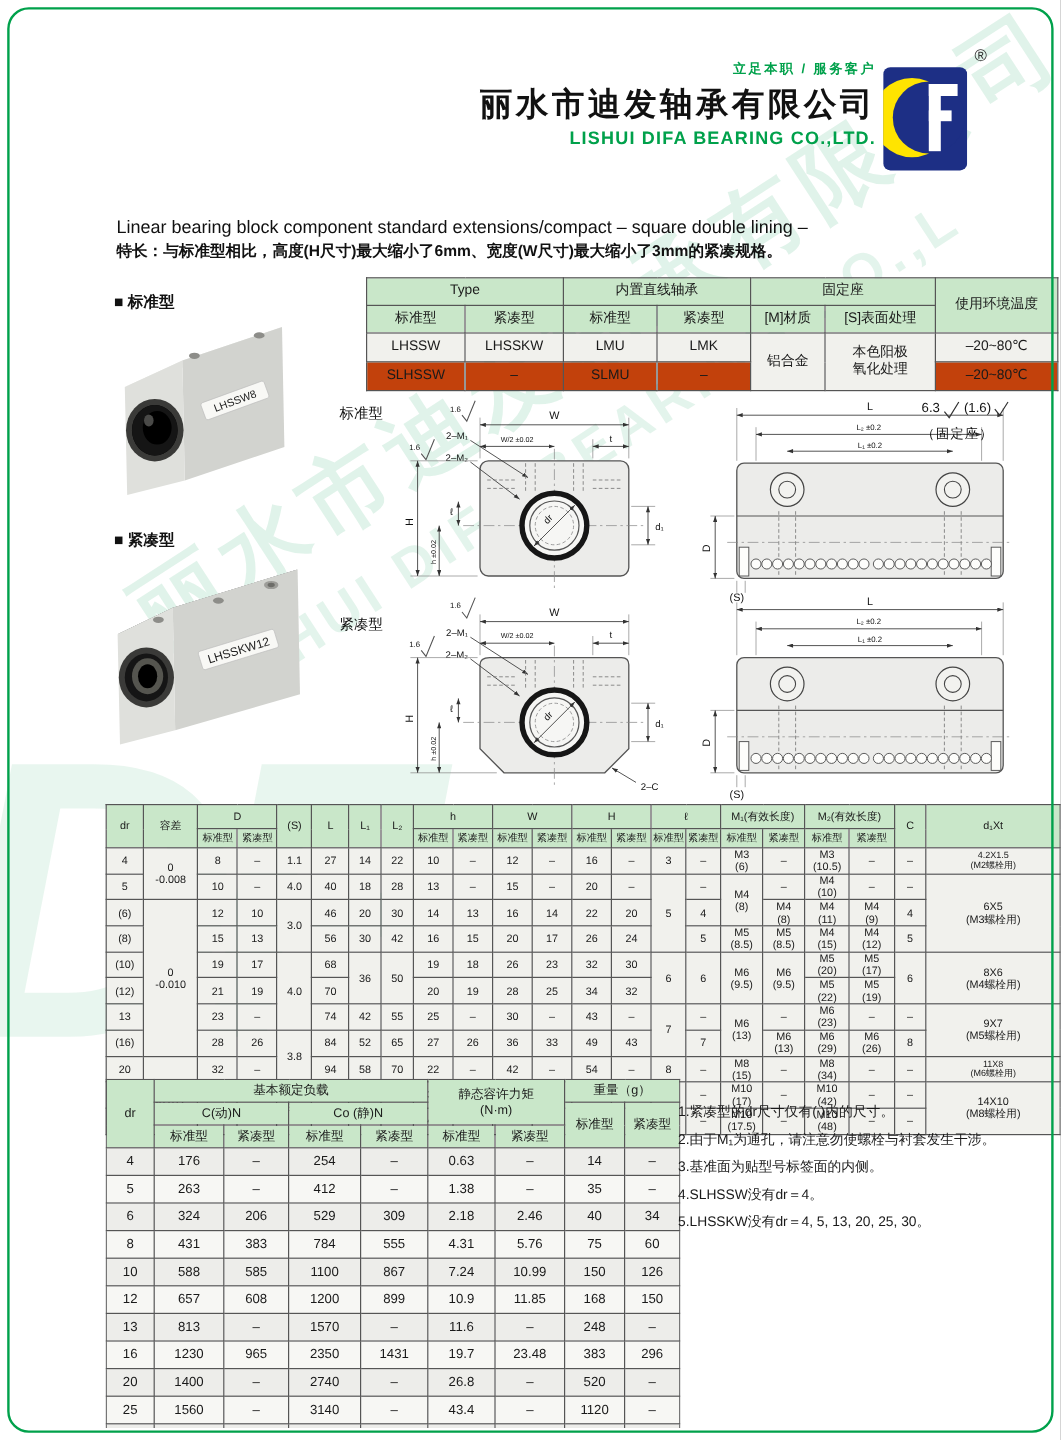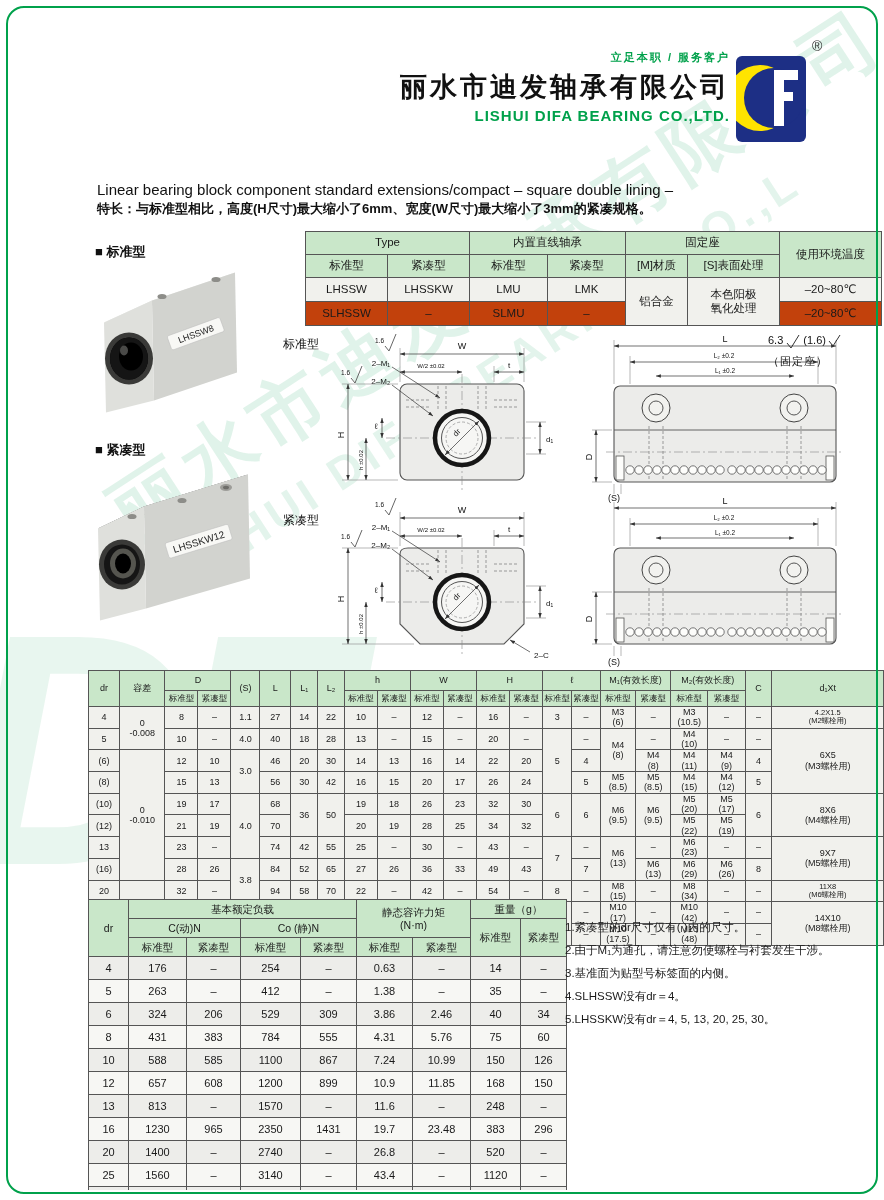--- a/index.html
+++ b/index.html
@@ -830,21 +830,21 @@
             <td>–</td>
             <td>35</td>
             <td>–</td>
           </tr>
           <tr>
             <td>6</td>
             <td>324</td>
             <td>206</td>
             <td>529</td>
             <td>309</td>
-            <td>3.86</td>
+            <td>2.18</td>
             <td>2.46</td>
             <td>40</td>
             <td>34</td>
           </tr>
           <tr>
             <td>8</td>
             <td>431</td>
             <td>383</td>
             <td>784</td>
             <td>555</td>

